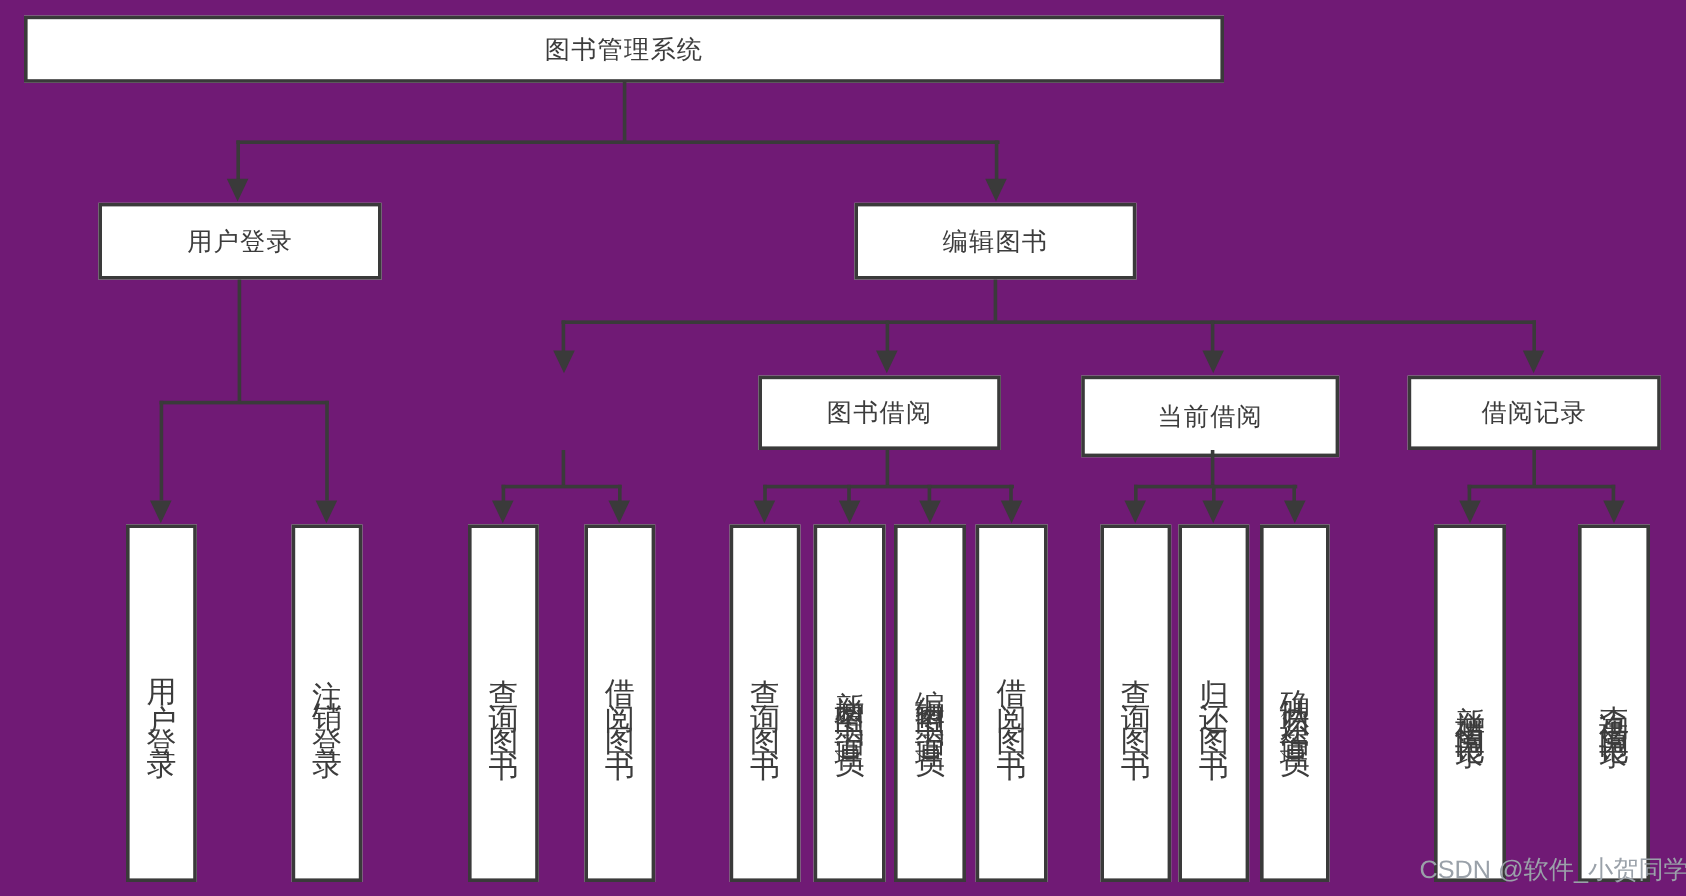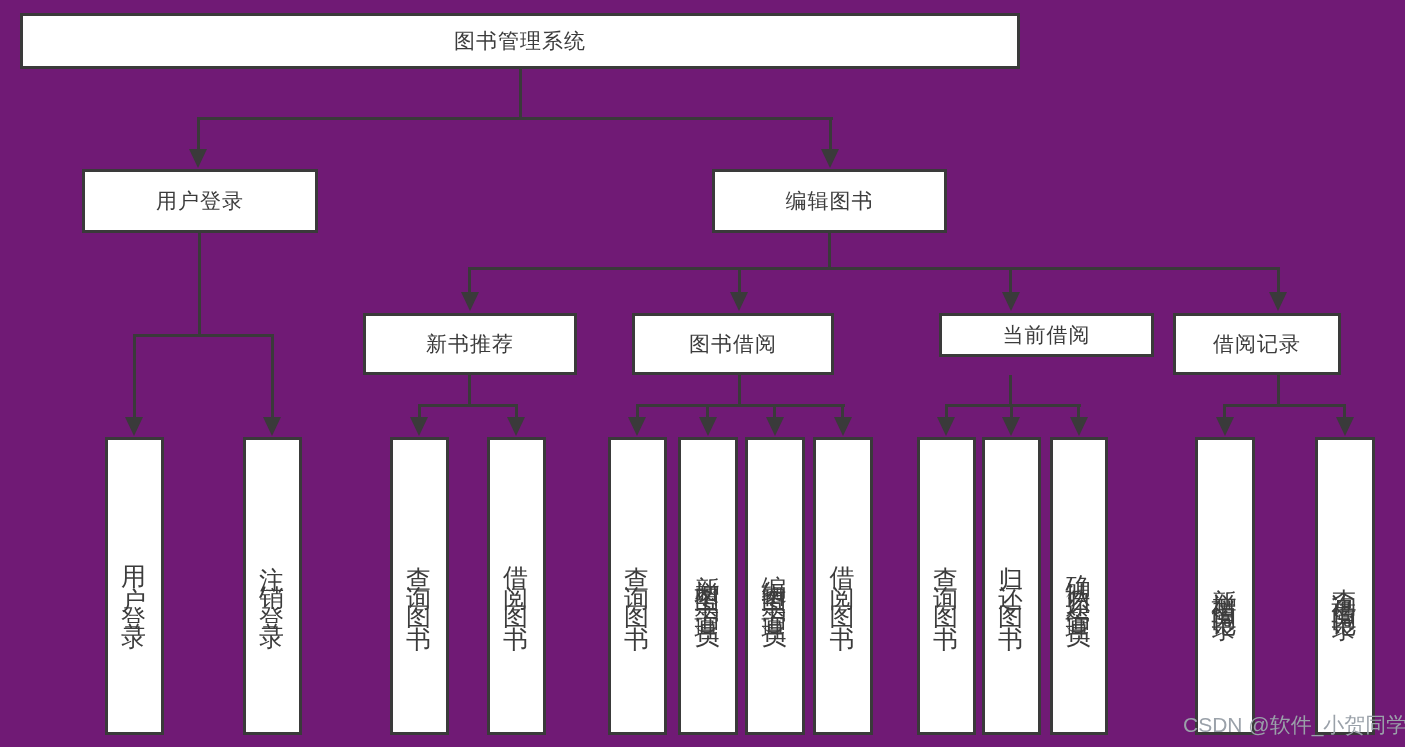--- a/index.html
+++ b/index.html
@@ -57,24 +57,23 @@
   <div class="hline" style="left:468px;top:267px;width:812px"></div>
   <div class="vline" style="left:468px;top:267px;height:26px"></div>
   <div class="vline" style="left:738px;top:267px;height:26px"></div>
   <div class="vline" style="left:1009px;top:267px;height:26px"></div>
   <div class="vline" style="left:1277px;top:267px;height:26px"></div>
   <div class="arrow" style="left:461px;top:292px"></div>
   <div class="arrow" style="left:730px;top:292px"></div>
   <div class="arrow" style="left:1002px;top:292px"></div>
   <div class="arrow" style="left:1269px;top:292px"></div>
 
-  <div class="box hlabel" style="left:363px;top:313px;width:214px;height:62px">新书推荐</div>
   <div class="box hlabel" style="left:632px;top:313px;width:202px;height:62px">图书借阅</div>
-  <div class="box hlabel" style="left:939px;top:313px;width:215px;height:44px">当前借阅</div>
-  <div class="box hlabel" style="left:1173px;top:313px;width:168px;height:62px">借阅记录</div>
+  <div class="box hlabel" style="left:901px;top:313px;width:215px;height:68px">当前借阅</div>
+  <div class="box hlabel" style="left:1173px;top:313px;width:211px;height:62px">借阅记录</div>
 
   <div class="vline" style="left:468px;top:375px;height:31px"></div>
   <div class="hline" style="left:418px;top:404px;width:100px"></div>
   <div class="vline" style="left:418px;top:404px;height:14px"></div>
   <div class="vline" style="left:515px;top:404px;height:14px"></div>
   <div class="arrow" style="left:410px;top:417px"></div>
   <div class="arrow" style="left:507px;top:417px"></div>
 
   <div class="vline" style="left:738px;top:375px;height:31px"></div>
   <div class="hline" style="left:636px;top:404px;width:209px"></div>

